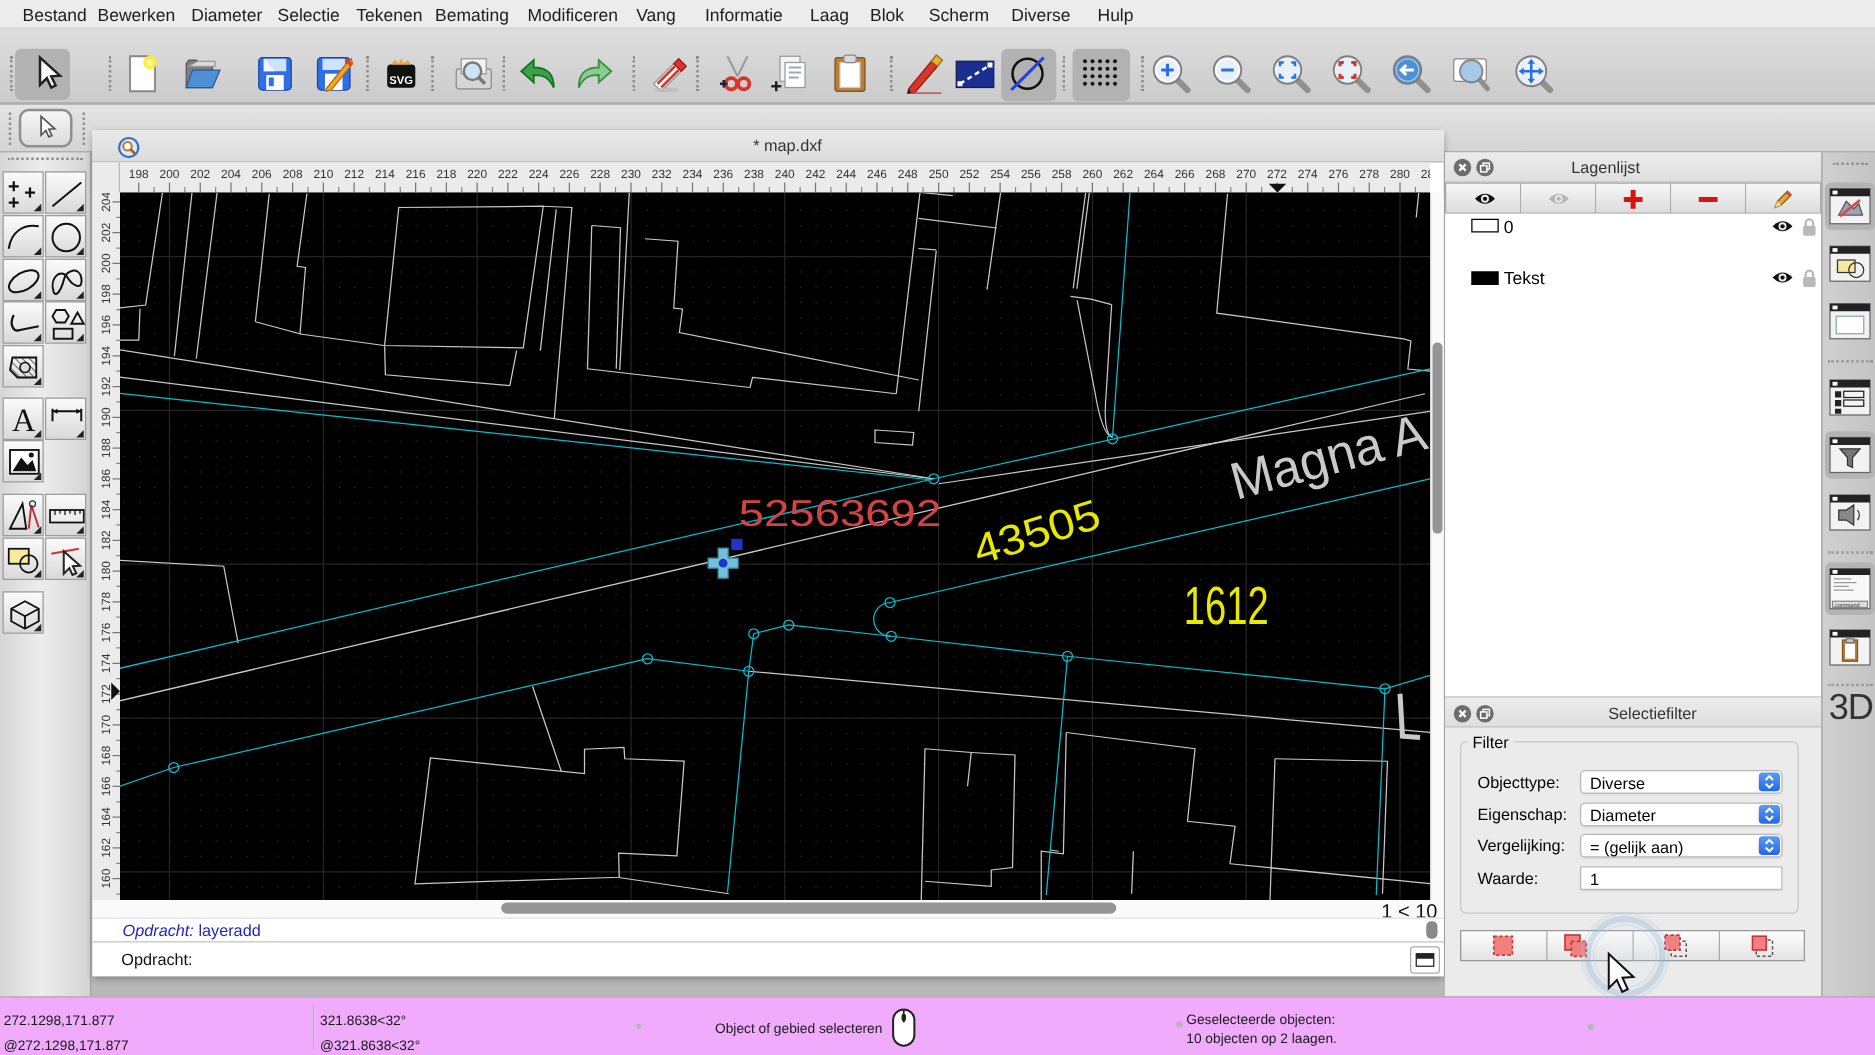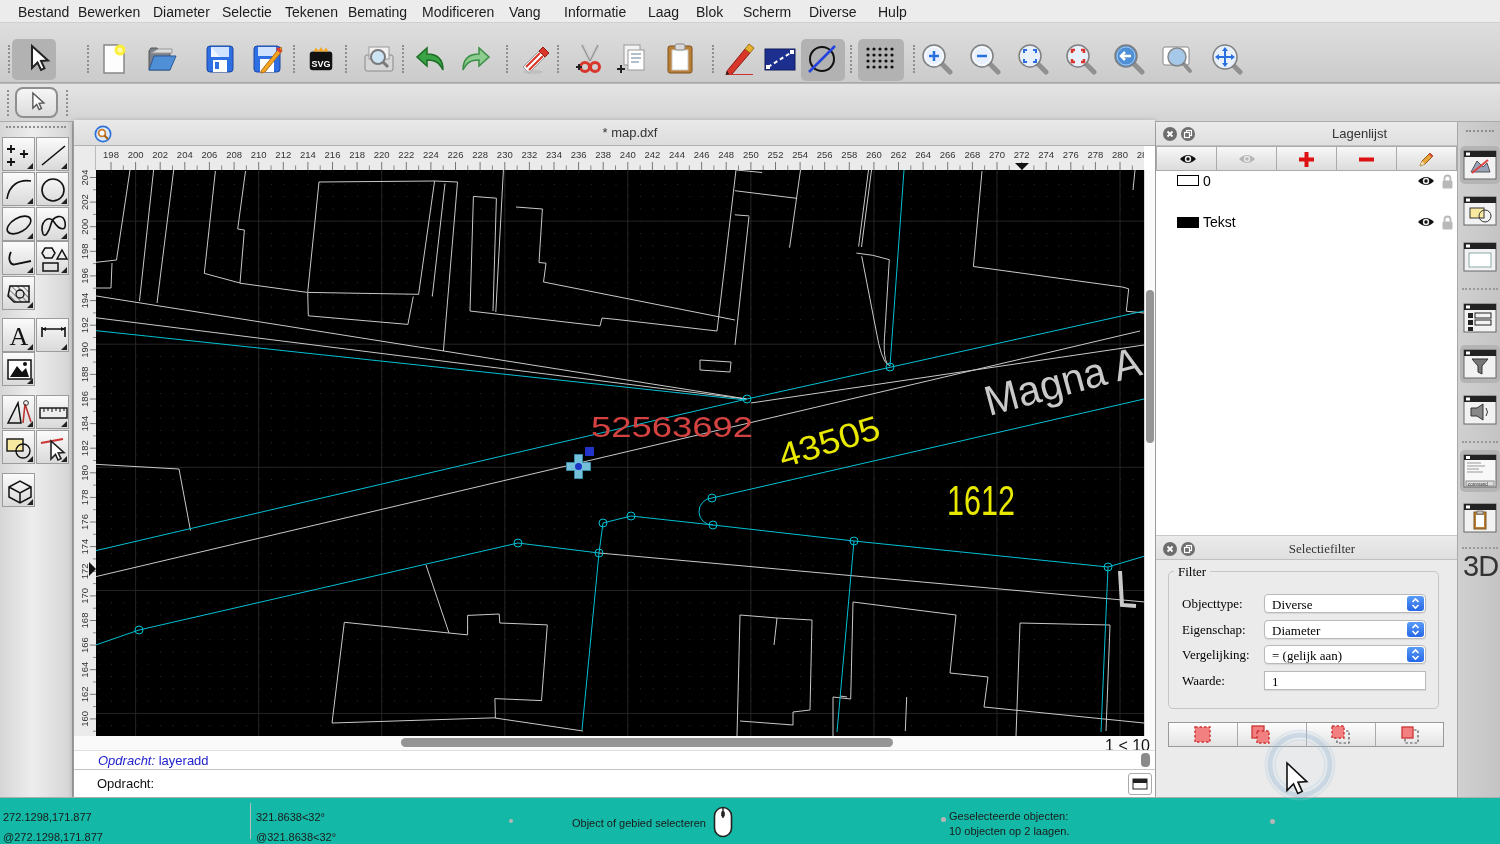--- a/index.html
+++ b/index.html
@@ -18,53 +18,53 @@
 .tbsel { position:absolute; background:#b2b2b2; border-radius:5px; }
 .dots { position:absolute; width:2px; border-left:2px dotted #8f8f8f; }
 
 
 #palette { position:absolute; left:0; top:122px; width:73px; height:675px; background:linear-gradient(90deg,#d6d6d6,#ededed 45%,#d4d4d4); border-right:1px solid #a5a5a5; }
 .pbtn { position:absolute; width:33px; height:34px; background:linear-gradient(#fbfbfb,#d9d9d9); border:1px solid #9c9c9c; }
 .pbtn svg { position:absolute; left:0; top:0; }
 .corner { position:absolute; right:1px; bottom:1px; width:0; height:0; border-left:6px solid transparent; border-bottom:6px solid #222; }
 
 
-#docwin { position:absolute; left:74px; top:120px; width:1081px; height:677px; background:#fff; box-shadow:0 2px 6px rgba(0,0,0,.35); }
+#docwin { position:absolute; left:74px; top:104px; width:1081px; height:677px; background:#fff; box-shadow:0 2px 6px rgba(0,0,0,.35); }
 #doctitle { position:absolute; left:0; top:0; width:1081px; height:26px; background:linear-gradient(#e9e9e9,#dcdcdc); border-bottom:1px solid #b0b0b0; }
 #rulerh { position:absolute; left:22px; top:26px; width:1048px; height:24px; background:#ebebeb; overflow:hidden; }
 #rulerv { position:absolute; left:0px; top:50px; width:22px; height:566px; background:#ebebeb; overflow:hidden; }
 #rulercorner { position:absolute; left:0; top:26px; width:22px; height:24px; background:#ebebeb; border-right:1px solid #bbb; }
 #canvas { position:absolute; left:22px; top:50px; width:1048px; height:566px; background:#000; overflow:hidden; }
 #vscroll { position:absolute; left:1070px; top:50px; width:11px; height:566px; background:#fafafa; border-left:1px solid #d5d5d5; }
 #hscrollrow { position:absolute; left:0; top:616px; width:1081px; height:14px; background:#fafafa; }
 #histrow { position:absolute; left:0; top:630px; width:1081px; height:19px; background:#fff; border-top:1px solid #e0e0e0; }
 #inputrow { position:absolute; left:0; top:649px; width:1081px; height:28px; background:#fff; border-top:1px solid #c4c4c4; }
 
 
 #dock { position:absolute; left:1156px; top:122px; width:301px; height:675px; background:#ebebeb; }
 #lagenTitle { position:absolute; left:0; top:0; width:301px; height:24px; background:linear-gradient(#ebebeb,#dfdfdf); border-bottom:1px solid #c0c0c0; }
 .wtitle { font-size:13px; color:#333; }
 #layerbtns { position:absolute; left:0; top:24px; width:301px; height:25px; }
 .lbtn { position:absolute; top:0; height:25px; background:linear-gradient(#f7f7f7,#dcdcdc); border:1px solid #ababab; border-left:none; }
 #layerlist { position:absolute; left:0; top:49px; width:301px; height:386px; background:#fff; }
 .lrow { position:absolute; left:0; width:301px; height:20px; font-size:14px; color:#000; }
-#sfpanel { position:absolute; left:0; top:413px; width:301px; height:240px; background:#ebebeb;font-family:Liberation Serif, serif; }
+#sfpanel { position:absolute; left:0; top:435px; width:301px; height:240px; background:#ebebeb; }
 #sfTitle { position:absolute; left:0; top:0; width:301px; height:25px; background:linear-gradient(#ebebeb,#dfdfdf); border-bottom:1px solid #c0c0c0; border-top:1px solid #c8c8c8; }
 .closebtn { position:absolute; width:14px; height:14px; border-radius:50%; background:#6d6d6d; color:#fff; }
 .fieldlbl { position:absolute; font-size:13px; color:#000; }
 .combo { position:absolute; height:19px; background:#fff; border:1px solid #b9b9b9; border-radius:4px; font-size:13px; color:#000; box-shadow:0 1px 1px rgba(0,0,0,.08); }
 .stepper { position:absolute; right:1px; top:1px; width:17px; height:15px; border-radius:3px; background:linear-gradient(#5a9bf8,#2667e8); }
 
 
 #rstrip { position:absolute; left:1457px; top:122px; width:43px; height:675px; background:linear-gradient(90deg,#d0d0d0,#c4c4c4); border-left:1px solid #a8a8a8; }
 .ricon { position:absolute; left:5px; width:34px; height:30px; }
 .rsel { position:absolute; left:2px; width:40px; height:38px; background:#b4b4b4; border-radius:5px; }
 
 
-#statusbar { position:absolute; left:0; top:797px; width:1500px; height:47px; background:#14b8a6; border-top:1px solid #aeaeae; font-size:11px; color:#1a1a1a; }
+#statusbar { position:absolute; left:0; top:797px; width:1500px; height:47px; background:#f0abfc; border-top:1px solid #aeaeae; font-size:11px; color:#1a1a1a; }
 </style>
 </head>
 <body>
 <div id="app">
   <div id="menubar">
     <span style="left:18px">Bestand</span>
       <span style="left:78px">Bewerken</span>
       <span style="left:153px">Diameter</span>
       <span style="left:222px">Selectie</span>
       <span style="left:285px">Tekenen</span>
@@ -695,21 +695,21 @@
   </div>
   <div id="dock">
     <div id="lagenTitle">
       <div class="closebtn" style="left:7px;top:5px"><svg width="14" height="14" viewBox="0 0 14 14">
             <path d="M4.5 4.5 L9.5 9.5 M9.5 4.5 L4.5 9.5" stroke="#fff" stroke-width="1.8"></path>
           </svg></div>
       <div class="closebtn" style="left:25px;top:5px"><svg width="14" height="14" viewBox="0 0 14 14">
             <rect x="5.5" y="3.5" width="5" height="5" fill="none" stroke="#fff" stroke-width="1.2"></rect>
             <rect x="3.5" y="5.5" width="5" height="5" fill="#6d6d6d" stroke="#fff" stroke-width="1.2"></rect>
           </svg></div>
-      <div class="wtitle" style="position:absolute;left:101px;top:4px;width:130px;text-align:right">Lagenlijst</div>
+      <div class="wtitle" style="position:absolute;left:101px;top:4px;width:130px;text-align:left">Lagenlijst</div>
     </div>
     <div id="layerbtns">
       <div class="lbtn" style="left:0;width:61px;border-left:1px solid #ababab"><svg style="margin:6px 0 0 22px" width="18" height="12" viewBox="0 0 18 12">
             <path d="M1,6 Q9,-2 17,6 Q9,14 1,6 Z" fill="#111"></path>
             <circle cx="9" cy="6" r="3.2" fill="#eee"></circle>
             <circle cx="9" cy="6" r="1.7" fill="#111"></circle>
           </svg></div>
       <div class="lbtn" style="left:61px;width:60px"><svg style="margin:6px 0 0 21px" width="18" height="12" viewBox="0 0 18 12">
             <path d="M1,6 Q9,-2 17,6 Q9,14 1,6 Z" fill="#b5b5b5"></path>
             <circle cx="9" cy="6" r="3.2" fill="#e8e8e8"></circle>

